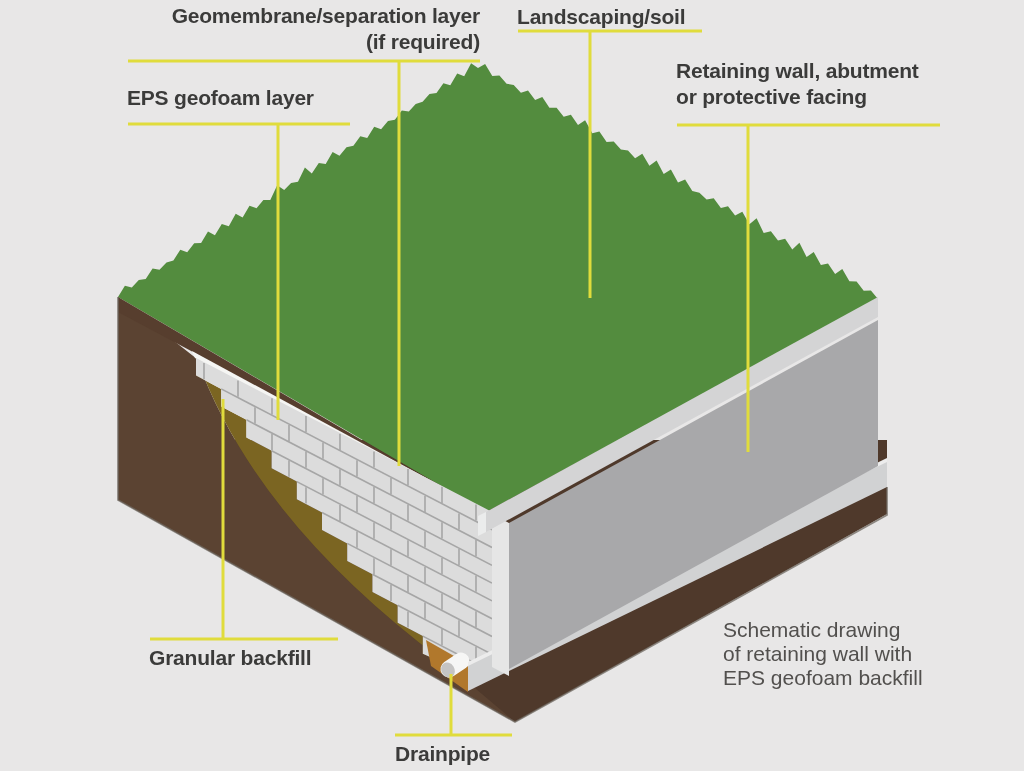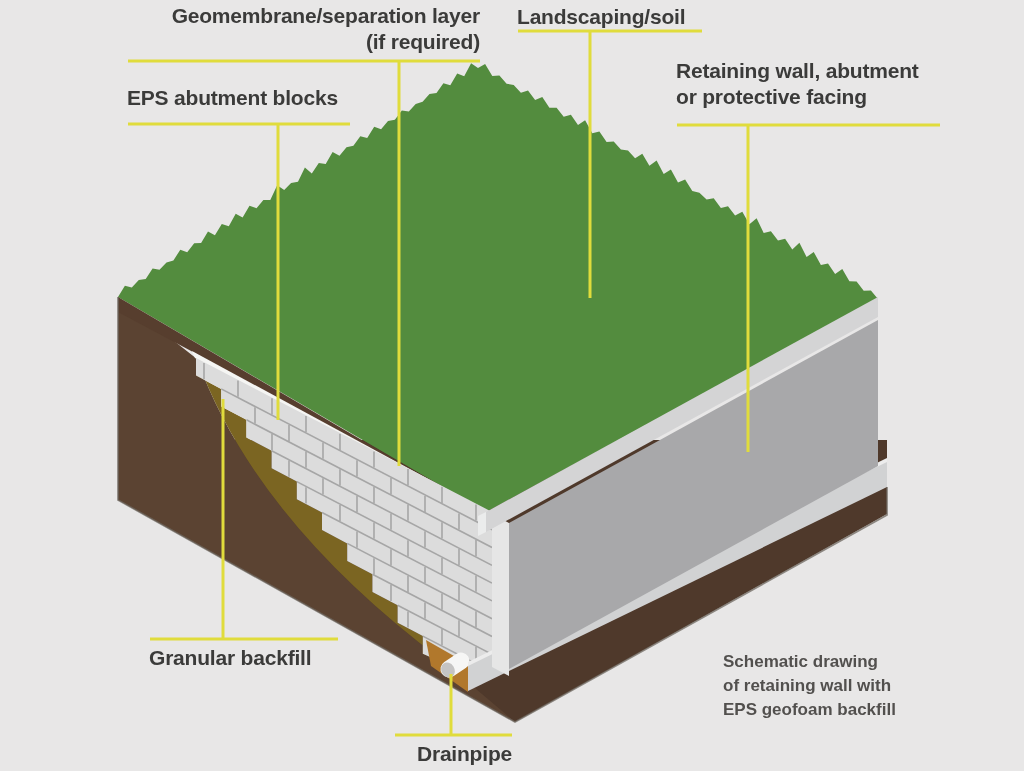--- a/index.html
+++ b/index.html
@@ -17,30 +17,29 @@
   .lbl{
     position:absolute;
     font-weight:bold;
     font-size:21px;
     line-height:26px;
     letter-spacing:-0.2px;
     color:var(--label,#3b3b3a);
     white-space:pre-line;
   }
   .lbl.right{text-align:right;}
-  .lbl.center{text-align:right;}
+  .lbl.center{text-align:left;}
   .caption{
     position:absolute;
-    font-weight:bold;
-    font-size:17px;
+    font-weight:normal;
+    font-size:21px;
     line-height:24px;
     letter-spacing:0;
     color:var(--caption,#52504e);
     white-space:pre-line;
-    margin-top:32px;
   }
 </style>
 </head>
 <body>
 
 <div id="stage" style="--bg: #e8e7e7; --label: #3b3b3a; --caption: #52504e;">
 
   <svg id="scene" viewBox="0 0 1024 771">
     <defs>
       <clipPath id="blocksClip">
@@ -157,21 +156,21 @@
         <line x1="395" y1="735" x2="512" y2="735"></line>
         <line x1="451" y1="674" x2="451" y2="735"></line>
       </g>
   </svg>
 
   <div class="lbl right" style="left:40px;top:3px;width:440px;">Geomembrane/separation layer
 (if required)</div>
 
   <div class="lbl" style="left:517px;top:4px;text-align:right;">Landscaping/soil</div>
 
-  <div class="lbl" style="left:127px;top:85px;">EPS abutment blocks</div>
+  <div class="lbl" style="left:127px;top:85px;">EPS geofoam layer</div>
 
   <div class="lbl" style="left:149px;top:645px;">Granular backfill</div>
 
   <div class="lbl" style="left:676px;top:58px;">Retaining wall, abutment
 or protective facing</div>
 
   <div class="lbl center" style="left:395px;top:741px;width:117px;">Drainpipe</div>
 
   <div class="caption" style="left:723px;top:618px;">Schematic drawing
 of retaining wall with

